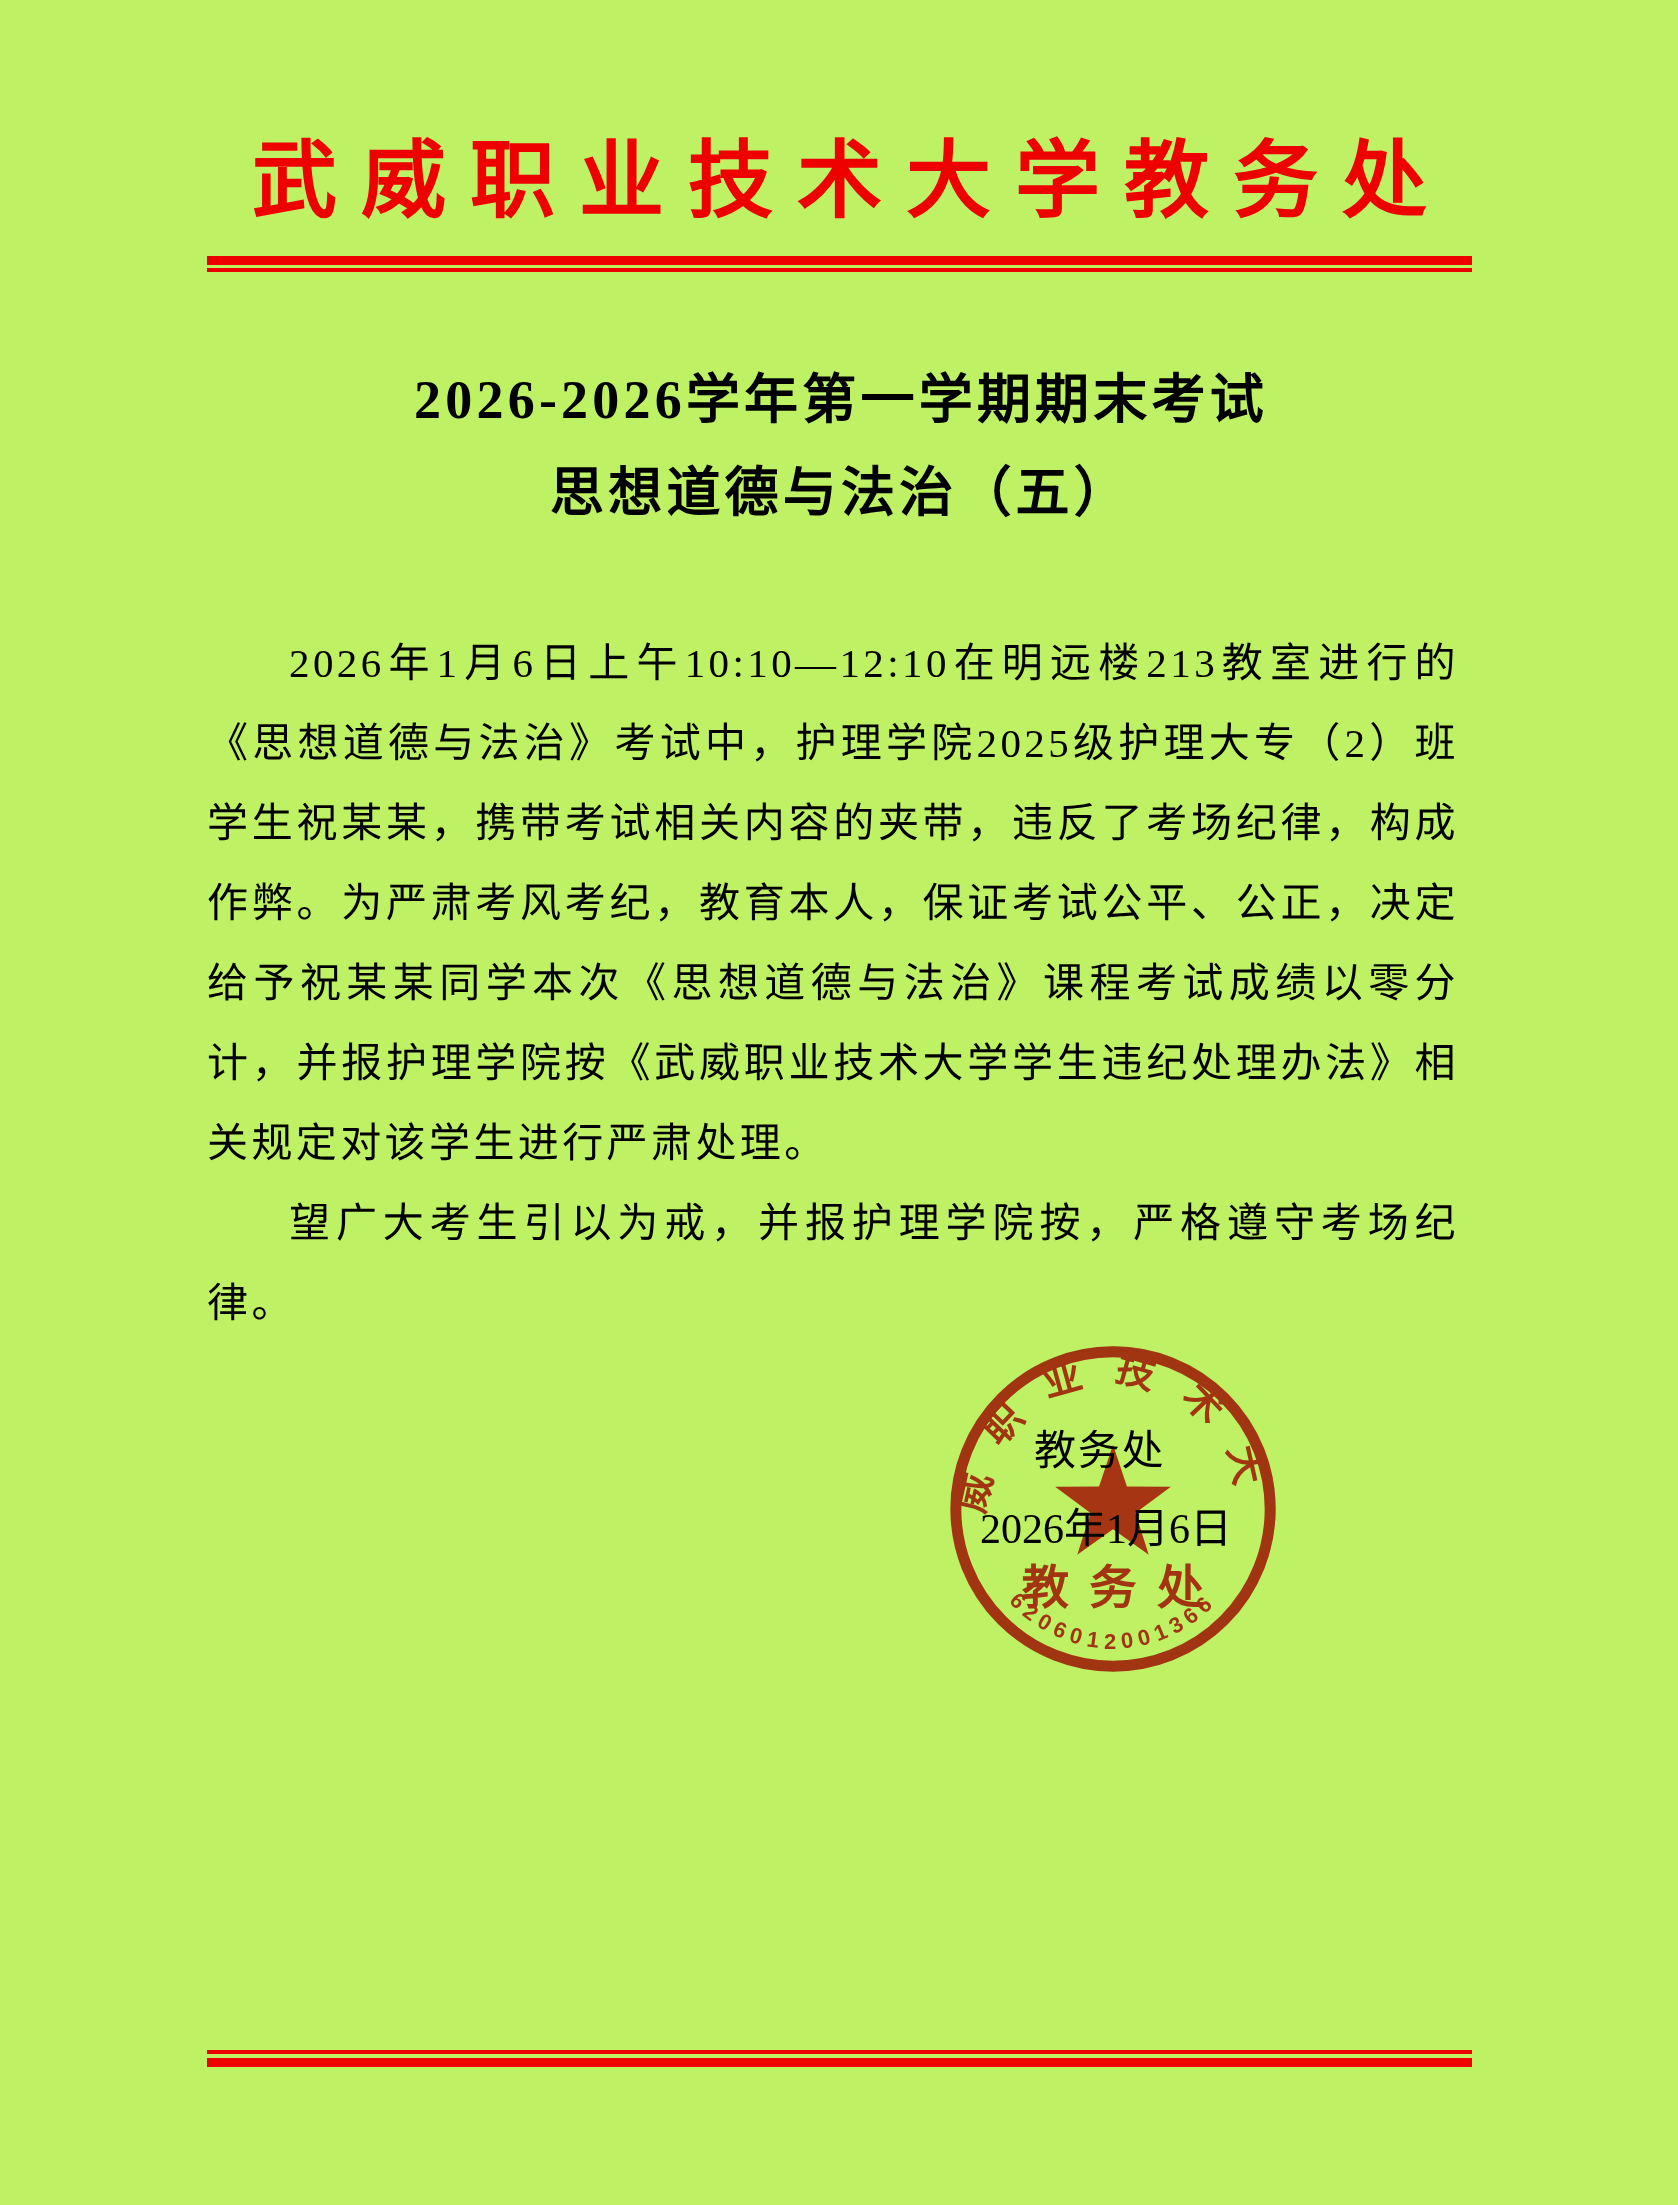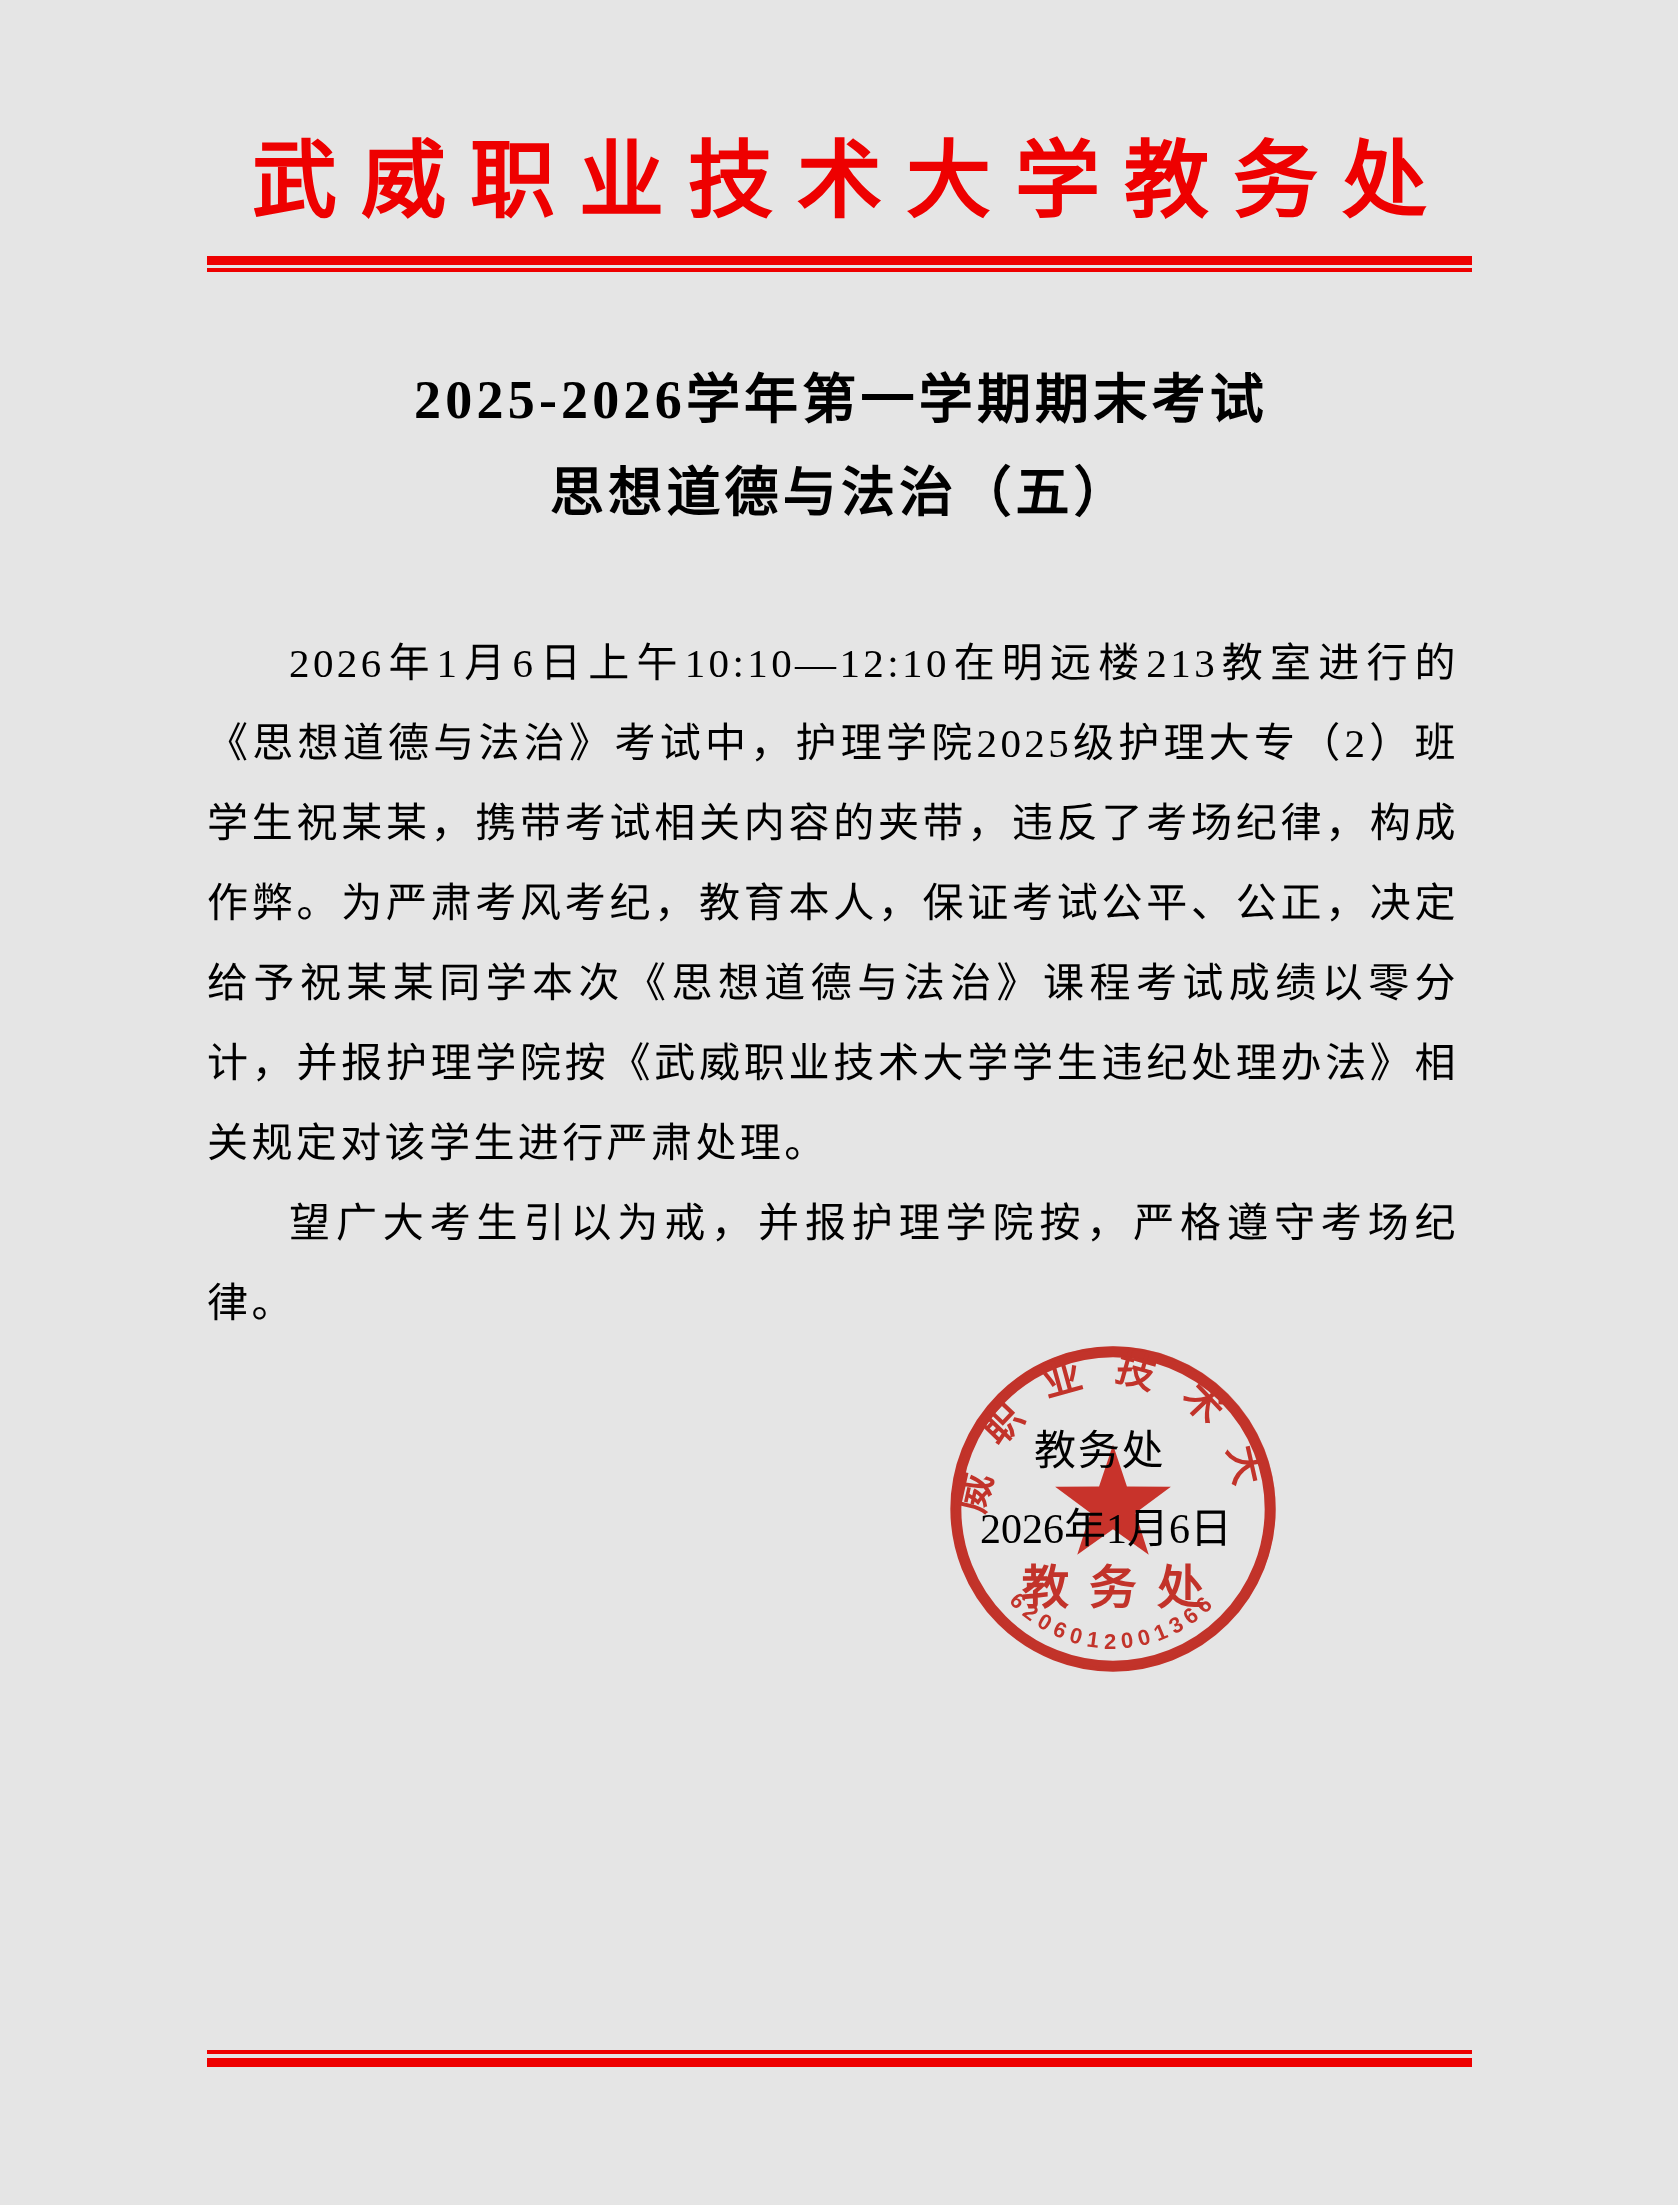--- a/index.html
+++ b/index.html
@@ -1,21 +1,21 @@
 <!DOCTYPE html>
 <html lang="zh-CN" style="font-size:13.5px"><head>
 <meta charset="utf-8">
 <style>
   * { margin: 0; padding: 0; box-sizing: border-box; }
   html, body { background: #ffffff; }
   .page {
     position: relative;
     width: 1679px;
     height: 2205px;
-    background: #e5e5e5;
+    background: #bef264;
     overflow: hidden;
     font-family: "Liberation Serif", "DejaVu Serif", serif;
     color: #000000;
   }
 
   
   .masthead {
     position: absolute;
     left: 207px;
     top: 125px;
@@ -106,21 +106,21 @@
 <body>
 
 <div class="page">
 
   <div class="masthead">武威职业技术大学教务处</div>
 
   <div class="rule rule-top-thick"></div>
   <div class="rule rule-top-thin"></div>
 
   <div class="doc-title">
-    <div>2025-2026学年第一学期期末考试</div>
+    <div>2026-2026学年第一学期期末考试</div>
     <div>思想道德与法治（五）</div>
   </div>
 
   <div class="body-text">
     <p>2026年1月6日上午10:10—12:10在明远楼213教室进行的《思想道德与法治》考试中，护理学院2025级护理大专（2）班学生祝某某，携带考试相关内容的夹带，违反了考场纪律，构成作弊。为严肃考风考纪，教育本人，保证考试公平、公正，决定给予祝某某同学本次《思想道德与法治》课程考试成绩以零分计，并报护理学院按《武威职业技术大学学生违纪处理办法》相关规定对该学生进行严肃处理。</p>
     <p>望广大考生引以为戒，并报护理学院按，严格遵守考场纪律。</p>
   </div>
 
   <div class="sig-dept">教务处</div>
 

